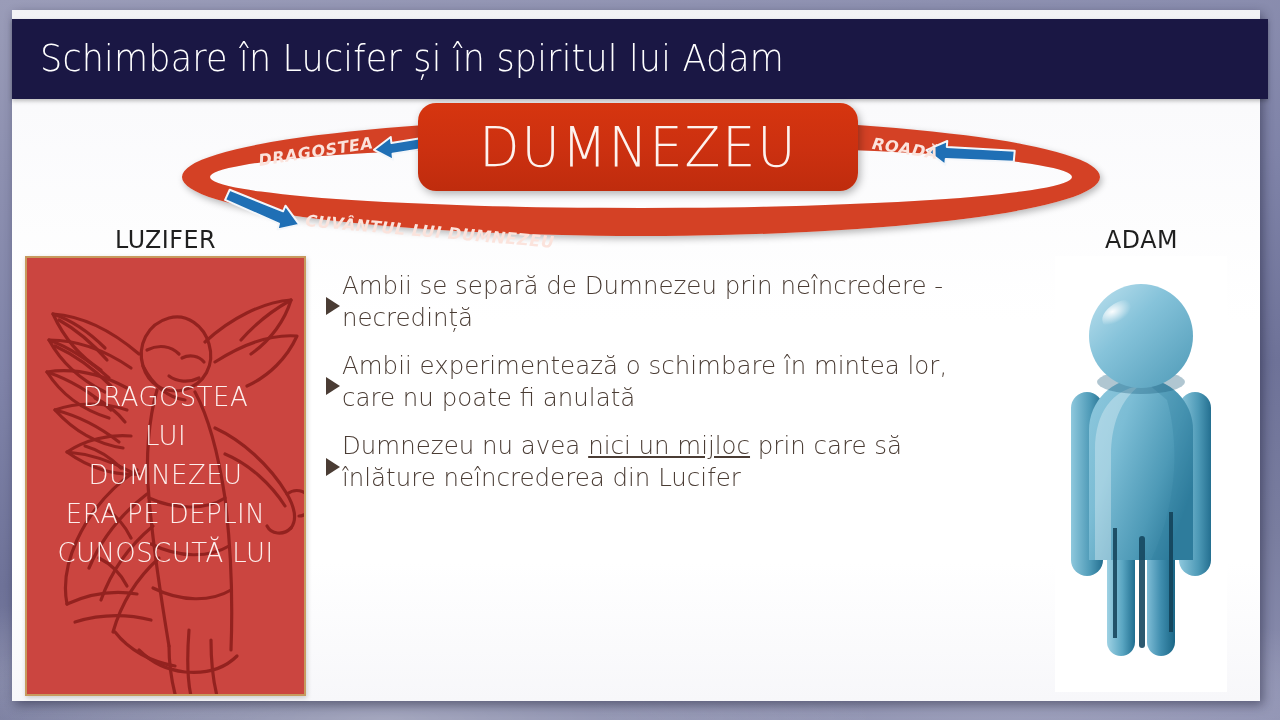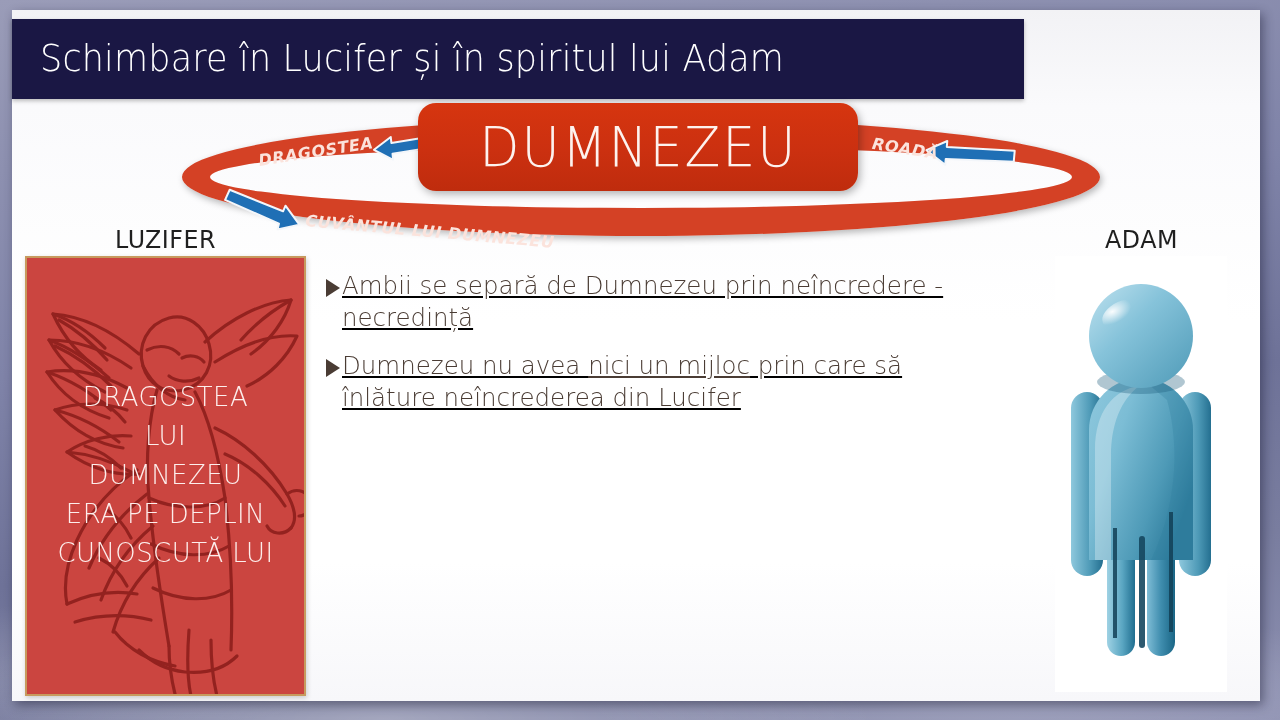--- a/index.html
+++ b/index.html
@@ -32,21 +32,21 @@
     height: 691px;
     background: linear-gradient(180deg, #f2f2f5 0%, #fafafc 14%, #ffffff 45%, #ffffff 80%, #f7f7fa 100%);
     box-shadow: 3px 4px 10px rgba(20,20,45,0.45);
   }
 
   
   #titlebar {
     position: absolute;
     left: 12px;
     top: 19px;
-    width: 1012px;
+    width: 1256px;
     height: 80px;
     background: #1a1744;
     box-shadow: 0 2px 4px rgba(0,0,0,0.25);
   }
   #title-text {
     position: absolute;
     left: 28px;
     top: 50%;
     transform: translateY(-52%);
     color: #ffffff;
@@ -175,23 +175,22 @@
 
   
   #bullets {
     position: absolute;
     left: 326px;
     top: 270px;
     width: 650px;
   }
   .bullet {
     display: flex;
-    align-items: flex-start;
+    align-items: center;
     margin-bottom: 17px;
-    text-decoration: underline;
   }
   .bullet-marker {
     flex: 0 0 auto;
     width: 0; height: 0;
     border-top: 9px solid transparent;
     border-bottom: 9px solid transparent;
     border-left: 14px solid #4a3c34;
     margin-top: 9px;
     margin-right: 2px;
   }
@@ -335,20 +334,24 @@
       <div>DUMNEZEU</div>
       <div>ERA PE DEPLIN</div>
       <div>CUNOSCUTĂ LUI</div>
     </div>
   </div>
 
   <div id="bullets">
     <div class="bullet">
       <span class="bullet-marker"></span>
       <span class="bullet-text"><span>Ambii se separă de Dumnezeu prin neîncredere - necredință</span></span>
+    </div>
+    <div class="bullet">
+      <span class="bullet-marker"></span>
+      <span class="bullet-text"><span>Ambii experimentează o schimbare în mintea lor, care nu poate fi anulată</span></span>
     </div>
     <div class="bullet">
       <span class="bullet-marker"></span>
       <span class="bullet-text"><span>Dumnezeu nu avea </span><u>nici un mijloc</u><span> prin care să înlăture neîncrederea din Lucifer</span></span>
     </div>
   </div>
 
   <div id="adam-label">ADAM</div>
   <div id="adam-panel">
     <svg id="adam-fig" width="172" height="430" viewBox="0 0 172 430">

